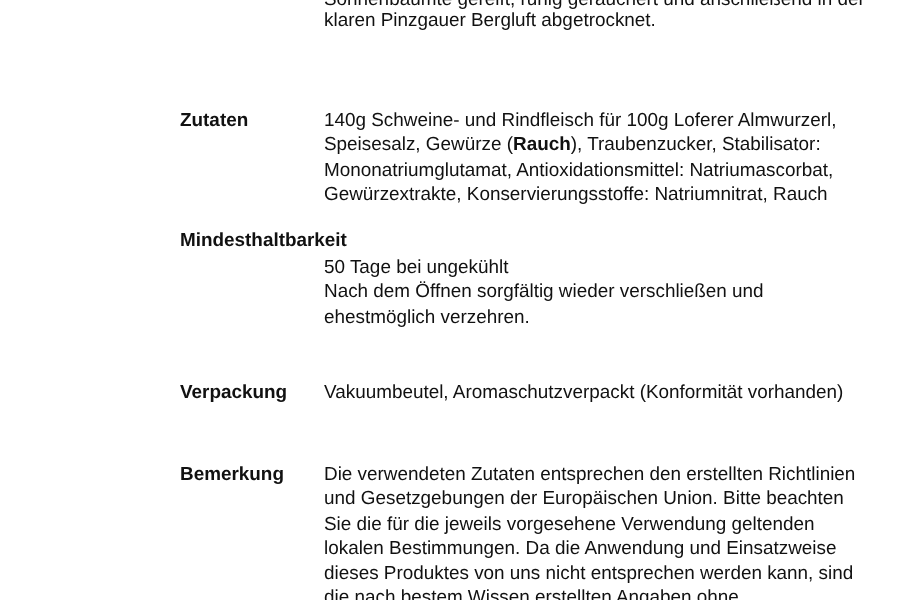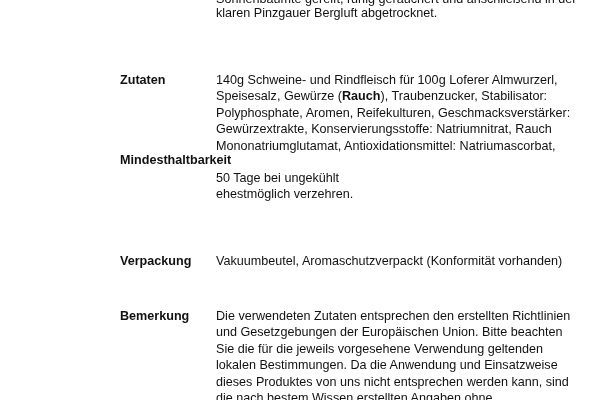--- a/index.html
+++ b/index.html
@@ -17,28 +17,28 @@
 
 <div class="page">
 
   <div class="line" style="left:216px; top:-9px;">Sonnenbaumte gereift, ruhig geräuchert und anschließend in der</div>
   <div class="line" style="left:216px; top:5px;">klaren Pinzgauer Bergluft abgetrocknet.</div>
 
   <div class="label" style="top:72px;">Zutaten</div>
   <div class="value" style="top:72px;">
     <div>140g Schweine- und Rindfleisch für 100g Loferer Almwurzerl,</div>
     <div><span>Speisesalz, Gewürze (</span><b>Rauch</b><span>), Traubenzucker, Stabilisator:</span></div>
-    <div>Polyphosphate, Aromen, Reifekulturen, Geschmacksverstärker:</div>
+    <div>Mononatriumglutamat, Antioxidationsmittel: Natriumascorbat,</div>
     <div>Gewürzextrakte, Konservierungsstoffe: Natriumnitrat, Rauch</div>
-    <div>Mononatriumglutamat, Antioxidationsmittel: Natriumascorbat,</div>
   </div>
 
   <div class="label" style="top:152px;">Mindesthaltbarkeit</div>
   <div class="value" style="top:170px;">
     <div>50 Tage bei ungekühlt</div>
+    <div>Nach dem Öffnen sorgfältig wieder verschließen und</div>
     <div>ehestmöglich verzehren.</div>
   </div>
 
   <div class="label" style="top:253px;">Verpackung</div>
   <div class="value" style="top:253px;">
     <div>Vakuumbeutel, Aromaschutzverpackt (Konformität vorhanden)</div>
   </div>
 
   <div class="label" style="top:308px;">Bemerkung</div>
   <div class="value" style="top:308px;">

